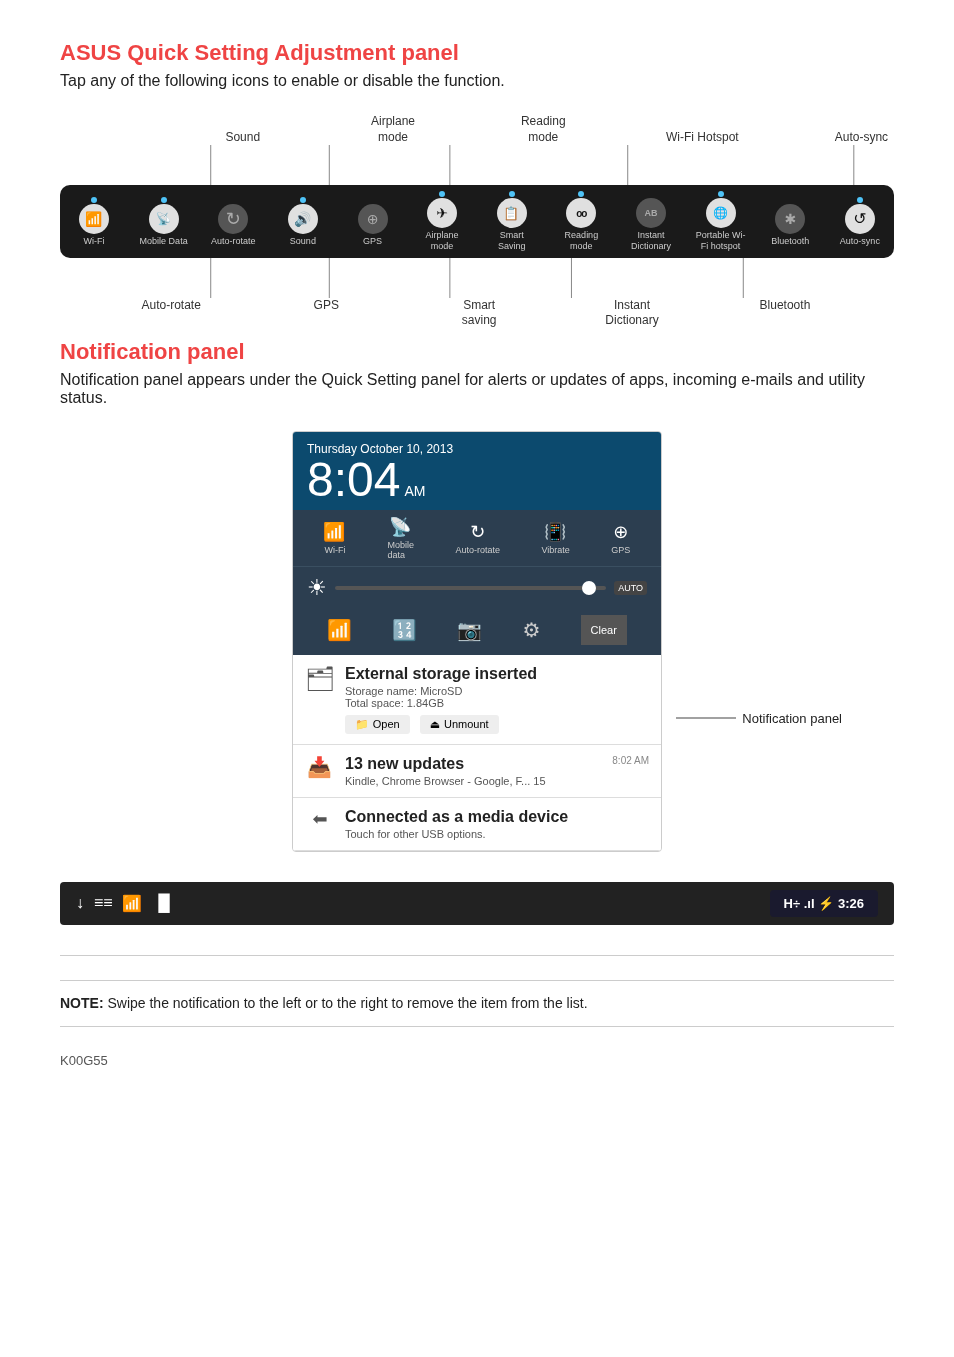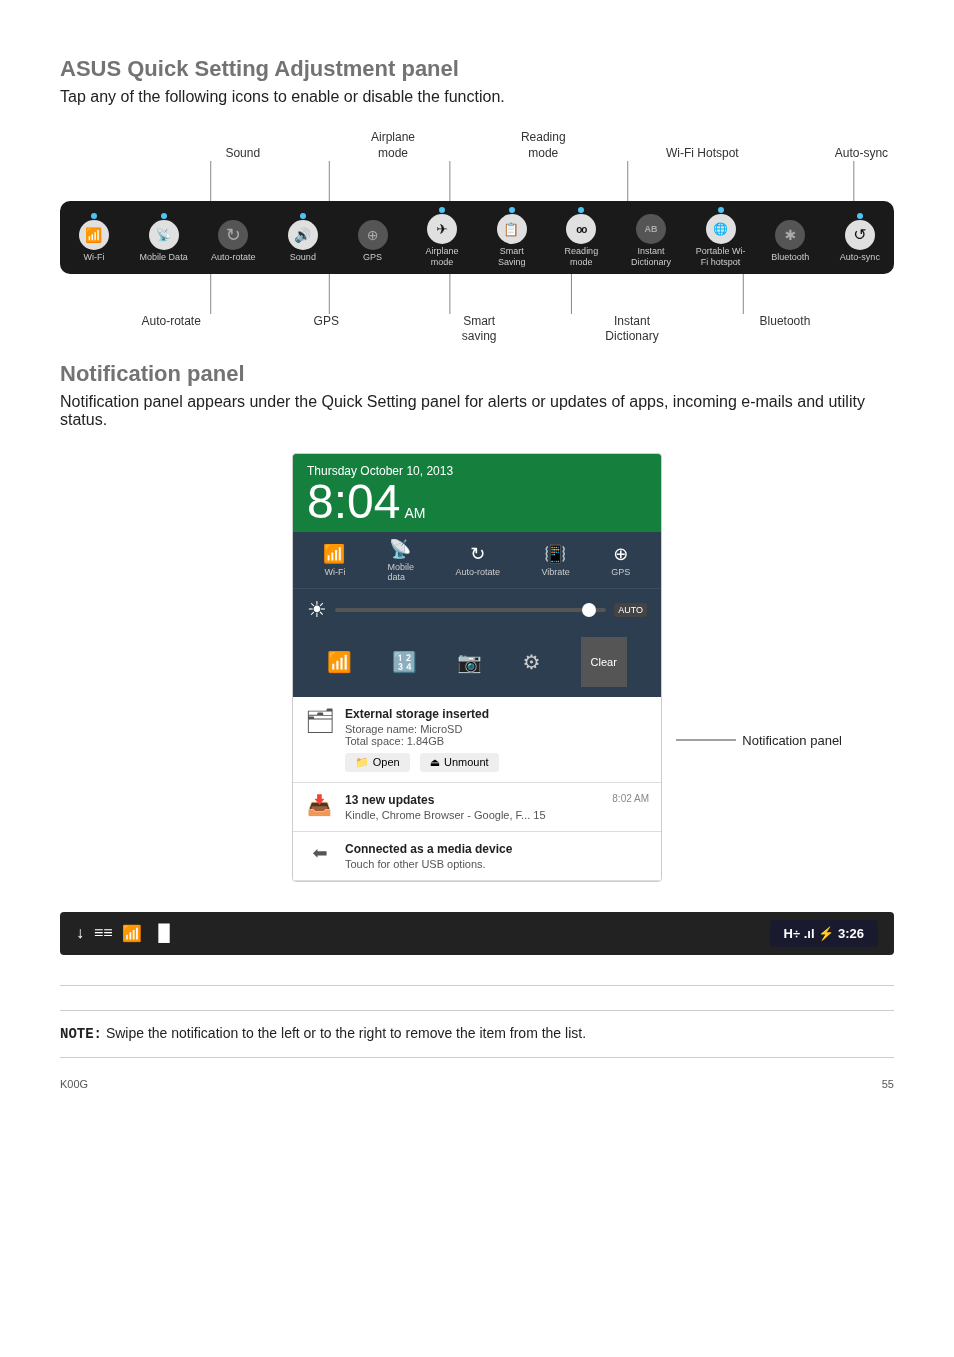--- a/index.html
+++ b/index.html
@@ -8,25 +8,24 @@
       background: #fff;
       color: #222;
       width: 954px;
       min-height: 1357px;
       padding: 40px 60px 40px 60px;
       font-size: 15px;
       position: relative;
     }
 
     .section-title {
-      color: #737373;
+      color: #ef4444;
       font-size: 22px;
       font-weight: bold;
       margin-bottom: 6px;
-      margin-top: 16px;
     }
 
     .section-subtitle {
       font-size: 16px;
       margin-bottom: 24px;
       color: #222;
     }
 
     
     .notification-section {
@@ -38,21 +37,21 @@
       width: 370px;
       border: 1.5px solid #ccc;
       border-radius: 4px;
       background: #f0f0f0;
       overflow: hidden;
       font-size: 12px;
       position: relative;
     }
 
     .phone-header {
-      background: #15803d;
+      background: #0c4a6e;
       color: #fff;
       padding: 10px 14px 6px;
     }
 
     .phone-header .date {
       font-size: 12px;
       font-weight: normal;
     }
 
     .phone-header .time-row {
@@ -143,21 +142,21 @@
     .ph-action-item {
       color: #ccc;
       font-size: 20px;
     }
 
     .ph-clear-btn {
       background: #555;
       color: #fff;
       border: none;
       border-radius: 0;
-      padding: 19px 10px;
+      padding: 9px 10px;
       font-size: 11px;
       cursor: pointer;
     }
 
     .phone-notification {
       background: #fff;
       border-bottom: 1px solid #ddd;
       padding: 10px 12px;
       display: flex;
       align-items: flex-start;
@@ -167,21 +166,21 @@
     .notif-icon {
       font-size: 24px;
       color: #555;
       flex-shrink: 0;
       width: 30px;
       text-align: center;
     }
 
     .notif-text .title {
       font-weight: bold;
-      font-size: 12px;
+      font-size: 16px;
       margin-bottom: 2px;
     }
 
     .notif-text .sub {
       font-size: 11px;
       color: #555;
     }
 
     .notif-actions {
       display: flex;
@@ -245,28 +244,27 @@
     
     .note-section {
       border-top: 1px solid #ccc;
       border-bottom: 1px solid #ccc;
       padding: 12px 0;
       margin-top: 24px;
       font-size: 14px;
       line-height: 1.5;
     }
 
-    .note-section strong { font-weight: bold; font-family: Liberation Mono, monospace; }
+    .note-section strong { font-weight: bold; }
 
     
     .page-footer {
       display: flex;
-      justify-content: space-between;
-      margin-top: 20px;
-      font-size: 11px;
+      margin-top: 26px;
+      font-size: 13px;
       color: #555;
     }
 
     
     .qp-diagram-full {
       width: 100%;
       position: relative;
       padding: 0;
     }
 

